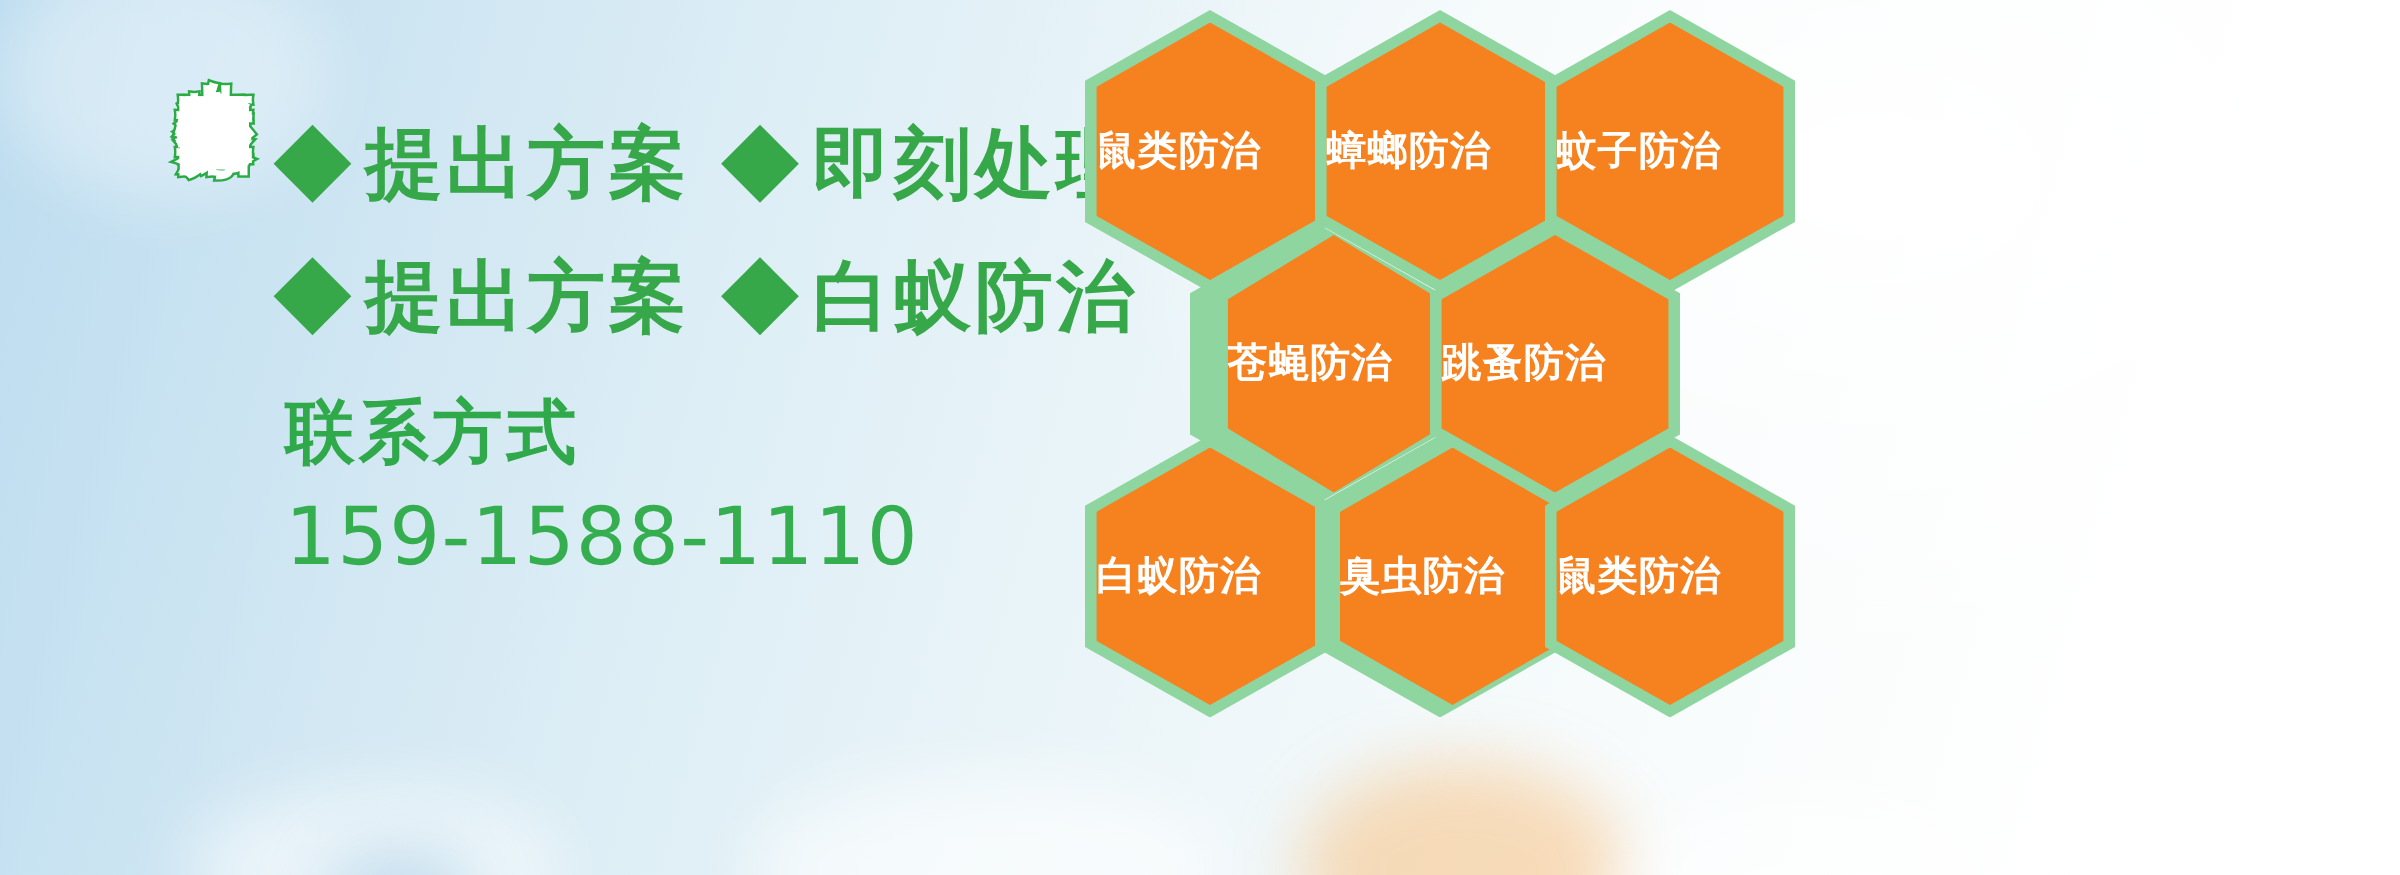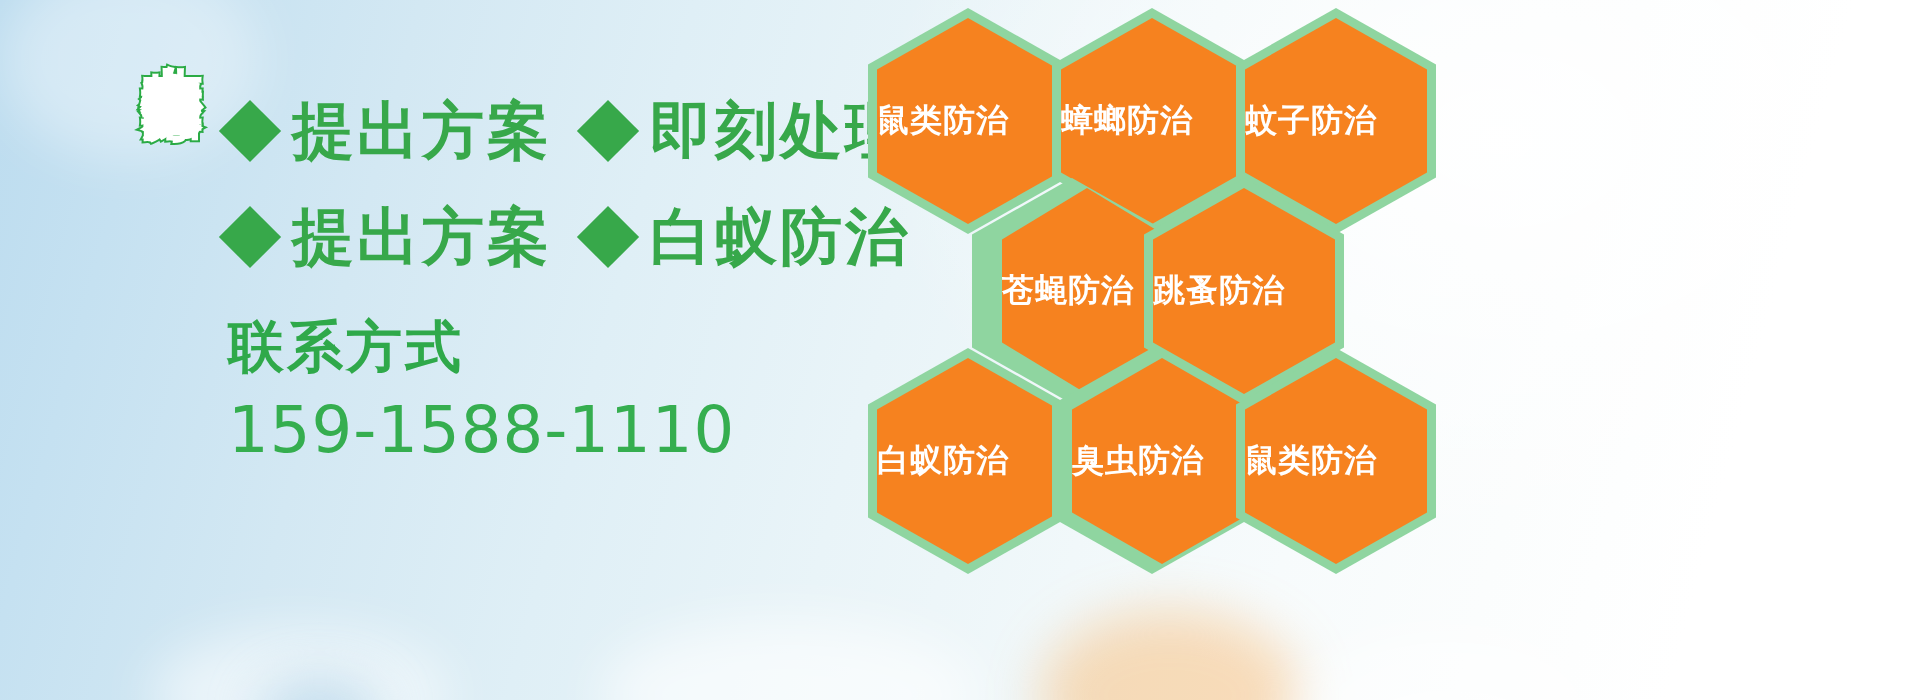--- a/index.html
+++ b/index.html
@@ -122,21 +122,21 @@
     font-size:32px;
     font-weight:bold;
     letter-spacing:1px;
     white-space:nowrap;
     text-align:center;
   }
   
   .hex-0 { left:8px;   top:8px; }
   .hex-1 { left:192px; top:8px; }
   .hex-2 { left:376px; top:8px; }
-  .hex-3 { left:112px; top:178px;padding-left:30px; }
+  .hex-3 { left:92px; top:178px;padding-left:30px; }
   .hex-4 { left:284px; top:178px; }
   .hex-5 { left:8px;   top:348px; }
   .hex-6 { left:192px; top:348px;padding-left:20px; }
   .hex-7 { left:376px; top:348px; }
 </style>
 </head>
 <body>
 
 <div class="banner">
 

